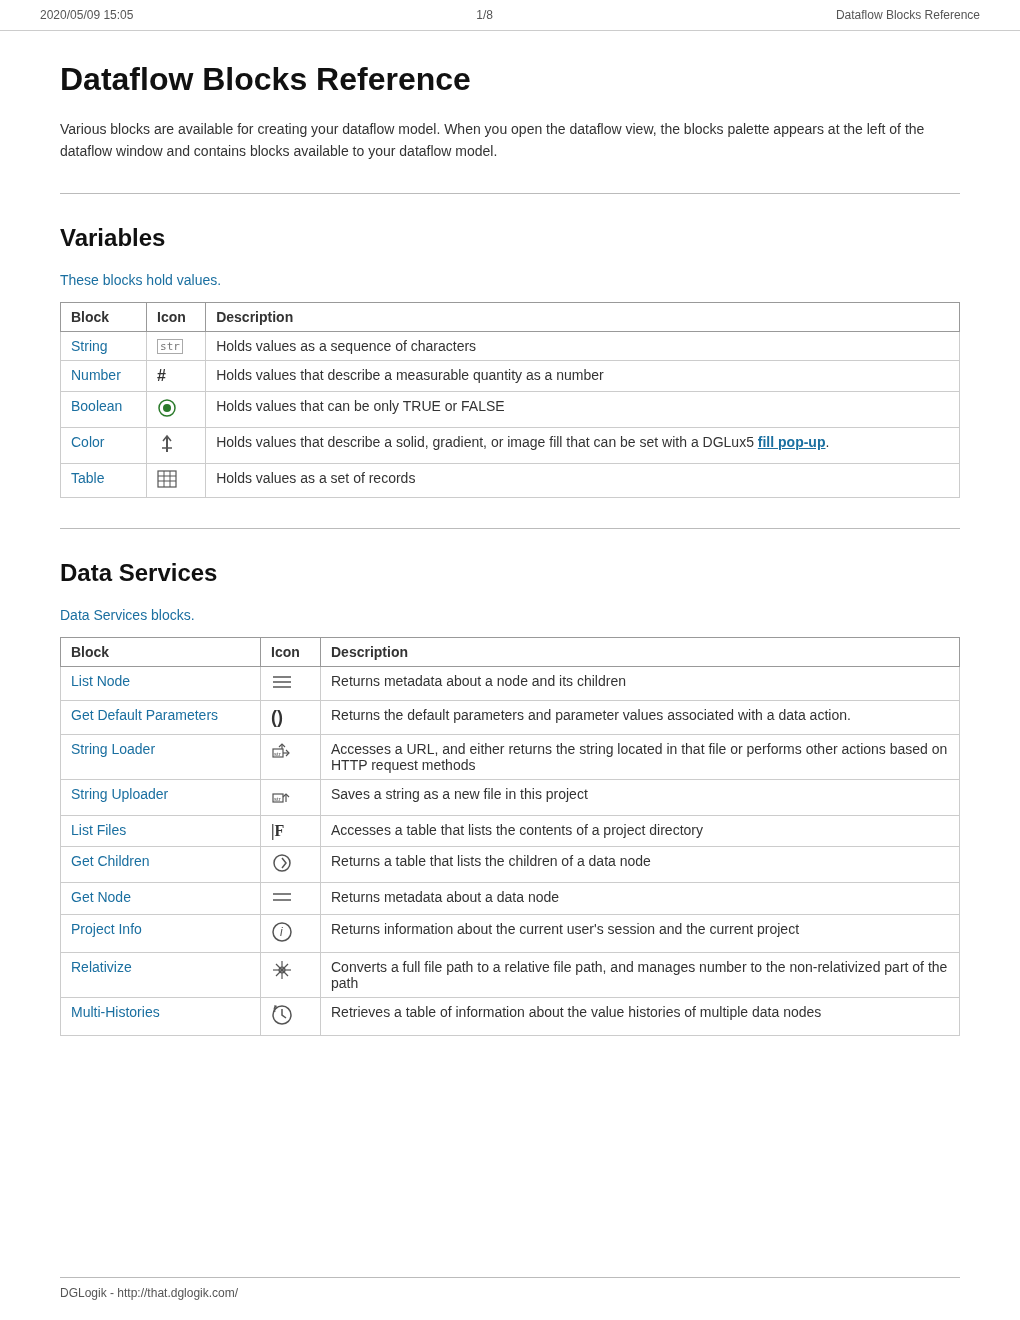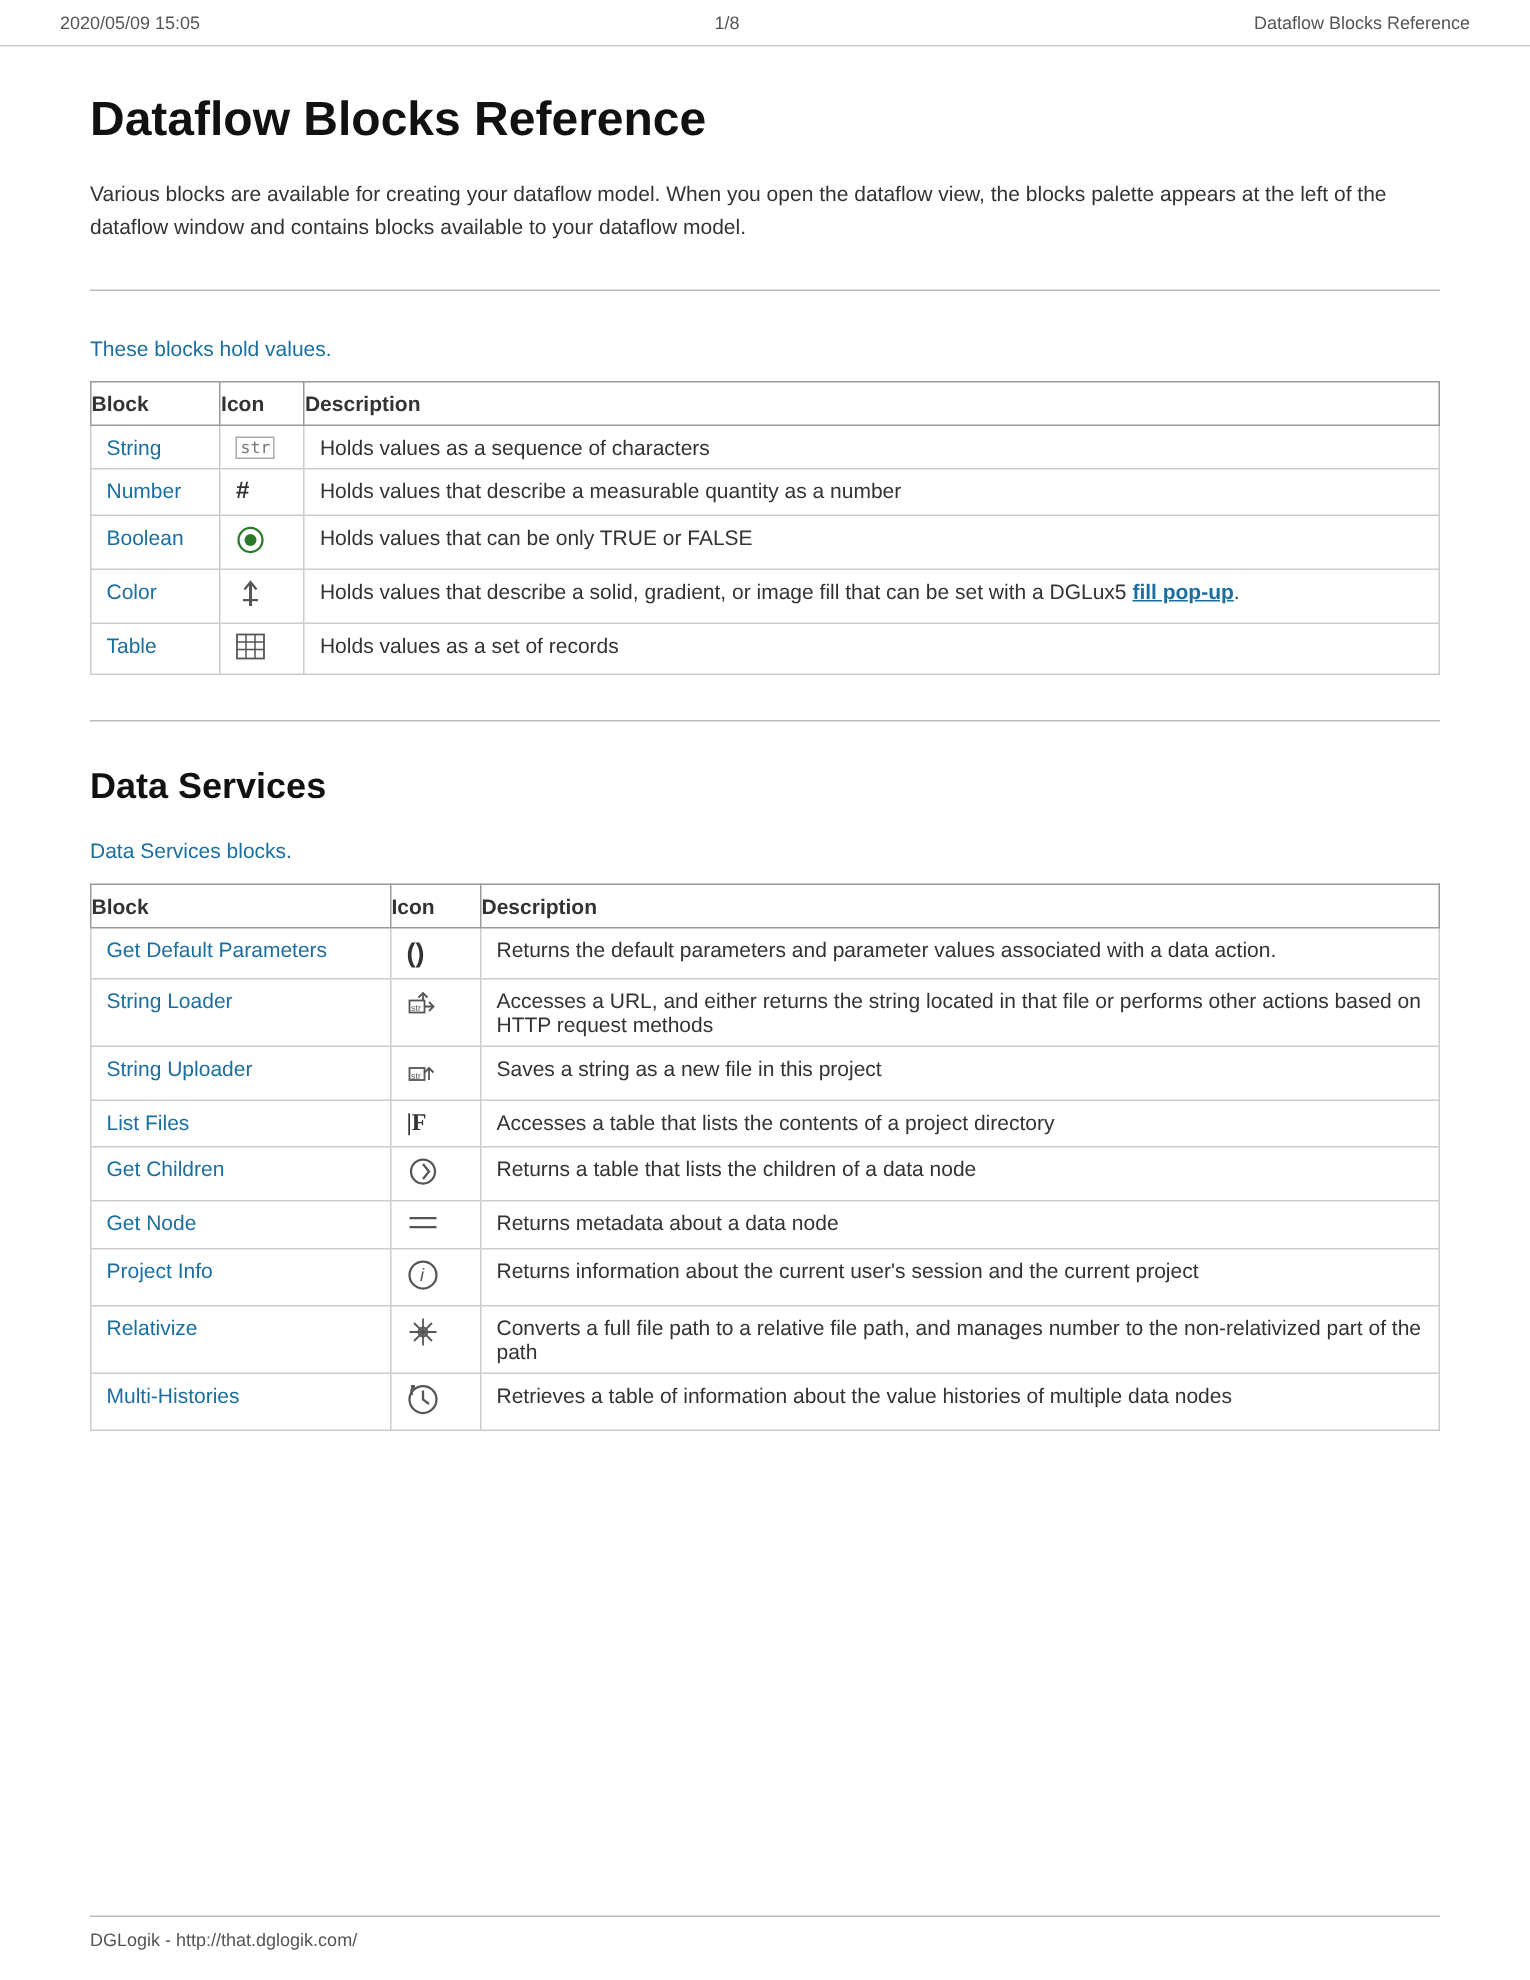--- a/index.html
+++ b/index.html
@@ -57,21 +57,21 @@
     }
     table {
       width: 100%;
       border-collapse: collapse;
       margin-bottom: 30px;
       font-size: 14px;
     }
     table th {
       background: #fff;
       text-align: left;
-      padding: 6px 0;
+      padding: 6px 10px;
       border: 1px solid #999;
       font-weight: bold;
     }
     table td {
       padding: 6px 10px;
       border: 1px solid #ccc;
       vertical-align: top;
     }
     .cell-link {
       color: #1a6fa0;
@@ -119,20 +119,21 @@
 </div>
 
 <div class="page-content">
 
   <h1 class="doc-title">Dataflow Blocks Reference</h1>
 
   <p class="intro-text">Various blocks are available for creating your dataflow model. When you open the dataflow view, the blocks palette appears at the left of the dataflow window and contains blocks available to your dataflow model.</p>
 
   <hr class="section-divider">
 
+  <h2 class="section-title">Variables</h2>
 
   <a class="section-link" href="#">These blocks hold values.</a>
 
   <table>
     <thead>
       <tr>
         <th>Block</th>
         <th>Icon</th>
         <th>Description</th>
       </tr>
@@ -199,20 +200,31 @@
   <table>
     <thead>
       <tr>
         <th style="width:200px;">Block</th>
         <th style="width:60px;">Icon</th>
         <th>Description</th>
       </tr>
     </thead>
     <tbody>
 
+      <tr>
+        <td><a class="cell-link" href="#">List Node</a></td>
+        <td class="icon-cell">
+          <svg width="22" height="18" viewBox="0 0 22 18">
+            <line x1="2" y1="4" x2="20" y2="4" stroke="#555" stroke-width="1.5"></line>
+            <line x1="2" y1="9" x2="20" y2="9" stroke="#555" stroke-width="1.5"></line>
+            <line x1="2" y1="14" x2="20" y2="14" stroke="#555" stroke-width="1.5"></line>
+          </svg>
+        </td>
+        <td>Returns metadata about a node and its children</td>
+      </tr>
 
       <tr>
         <td><a class="cell-link" href="#">Get Default Parameters</a></td>
         <td class="icon-cell">
           <span style="font-size:18px;font-weight:bold;color:#333;">()</span>
         </td>
         <td>Returns the default parameters and parameter values associated with a data action.</td>
       </tr>
 
       <tr>

